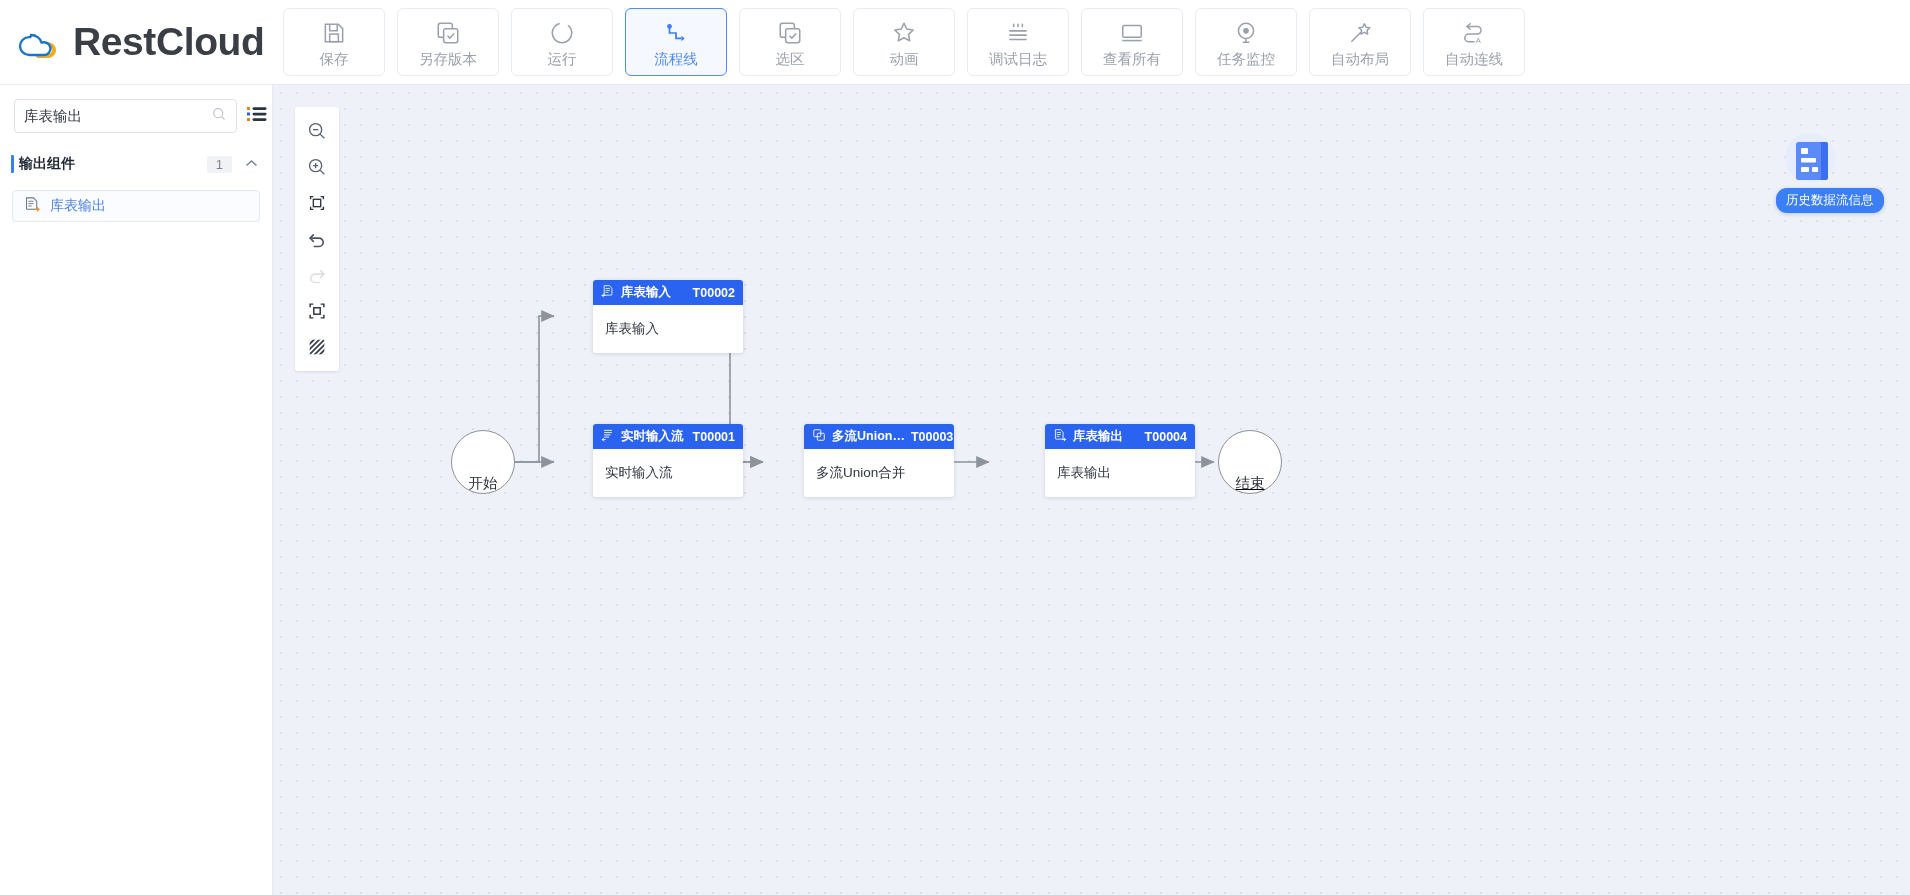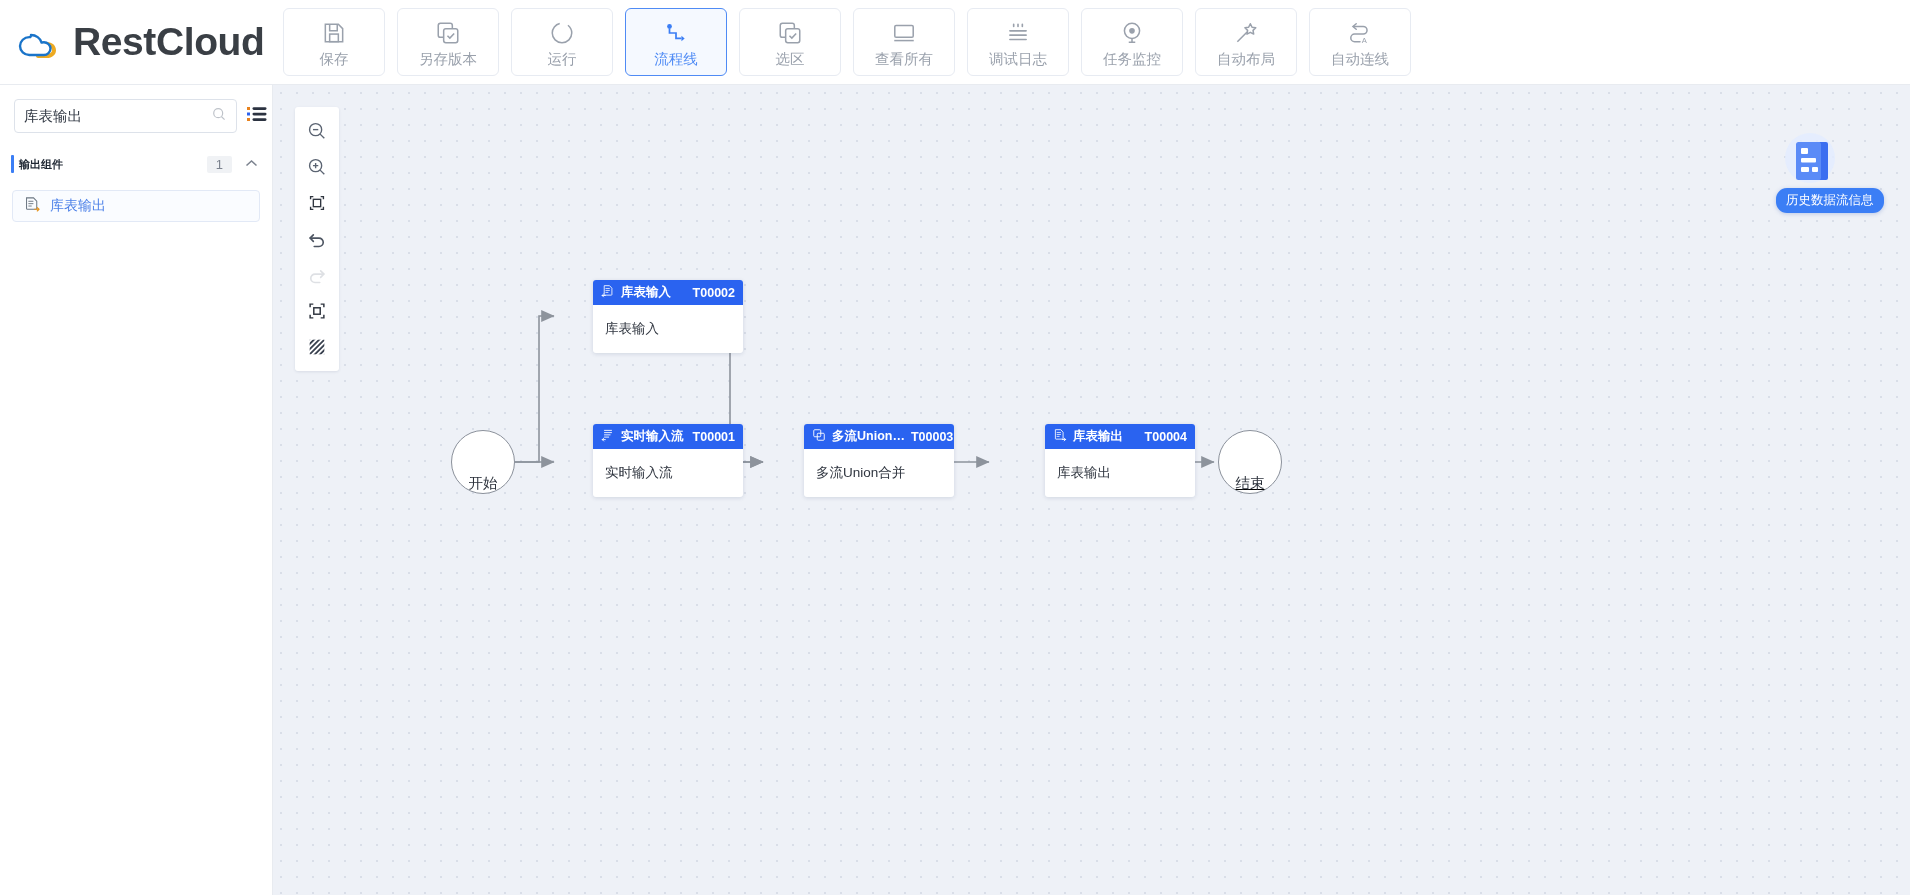--- a/index.html
+++ b/index.html
@@ -62,21 +62,21 @@
 
   .group-head {
     display: flex; align-items: center;
     margin: 18px 14px 0 0; padding-left: 11px; height: 26px;
     position: relative;
   }
   .group-bar {
     position: absolute; left: 11px; top: 4px; width: 3px; height: 18px;
     background: #3b7ef5; border-radius: 1px;
   }
-  .group-title { font-size: 11px; font-weight: bold; color: #1f2733; margin-left: 8px; }
+  .group-title { font-size: 14px; font-weight: bold; color: #1f2733; margin-left: 8px; }
   .group-count {
     margin-left: auto; background: #f0f2f5; color: #7c838f;
     font-size: 13px; padding: 1px 9px; border-radius: 2px;
   }
   .group-chev { margin-left: 13px; color: #7c838f; font-size: 12px; }
 
   .comp-item {
     margin: 13px 12px 0 12px; height: 32px;
     border: 1px solid #e2e9f6; border-radius: 4px; background: #fafcff;
     display: flex; align-items: center; gap: 9px; padding: 0 11px; cursor: pointer;
@@ -199,39 +199,47 @@
         <svg width="26" height="26" viewBox="0 0 24 24" fill="none" stroke="#9aa1ac" stroke-width="1.4">
           <rect x="3" y="3" width="13" height="13" rx="2"></rect>
             <rect x="8" y="8" width="13" height="13" rx="2" fill="#fff"></rect>
           <path d="M11.5 14.5l2.2 2.2 4-4.3"></path>
         </svg>
       </span>
       <span class="tool-lbl">选区</span>
     </div>
 
 
-
-    <div class="tool-btn">
-      <span class="tool-ico">
-        <svg width="26" height="26" viewBox="0 0 24 24" fill="none" stroke="#9aa1ac" stroke-width="1.4">
-          <rect x="3.5" y="5" width="17" height="11" rx="1.2"></rect>
-            <path d="M3 19h18"></path>
-        </svg>
-      </span>
-      <span class="tool-lbl">查看所有</span>
+    <div class="tool-btn">
+      <span class="tool-ico">
+        <svg width="26" height="26" viewBox="0 0 24 24" fill="none" stroke="#9aa1ac" stroke-width="1.4" stroke-linejoin="round">
+          <path d="M12 3l2.6 5.4 5.9.8-4.3 4.1 1.1 5.9L12 16.4 6.7 19.2l1.1-5.9L3.5 9.2l5.9-.8z"></path>
+        </svg>
+      </span>
+      <span class="tool-lbl">动画</span>
     </div>
 
     <div class="tool-btn">
       <span class="tool-ico">
         <svg width="26" height="26" viewBox="0 0 24 24" fill="none" stroke="#9aa1ac" stroke-width="1.5" stroke-linecap="round">
           <path d="M8 4v2M12 4v2M16 4v2"></path>
             <path d="M4.5 10h15M4.5 14h15M4.5 18h15"></path>
         </svg>
       </span>
       <span class="tool-lbl">调试日志</span>
+    </div>
+
+    <div class="tool-btn">
+      <span class="tool-ico">
+        <svg width="26" height="26" viewBox="0 0 24 24" fill="none" stroke="#9aa1ac" stroke-width="1.4">
+          <rect x="3.5" y="5" width="17" height="11" rx="1.2"></rect>
+            <path d="M3 19h18"></path>
+        </svg>
+      </span>
+      <span class="tool-lbl">查看所有</span>
     </div>
 
     <div class="tool-btn">
       <span class="tool-ico">
         <svg width="26" height="26" viewBox="0 0 24 24" fill="none" stroke="#9aa1ac" stroke-width="1.4">
           <circle cx="12" cy="10" r="7"></circle>
             <circle cx="12" cy="10" r="2.6" fill="#9aa1ac" stroke="none"></circle>
           <path d="M12 17v3M9 20.5h6"></path>
         </svg>
       </span>

